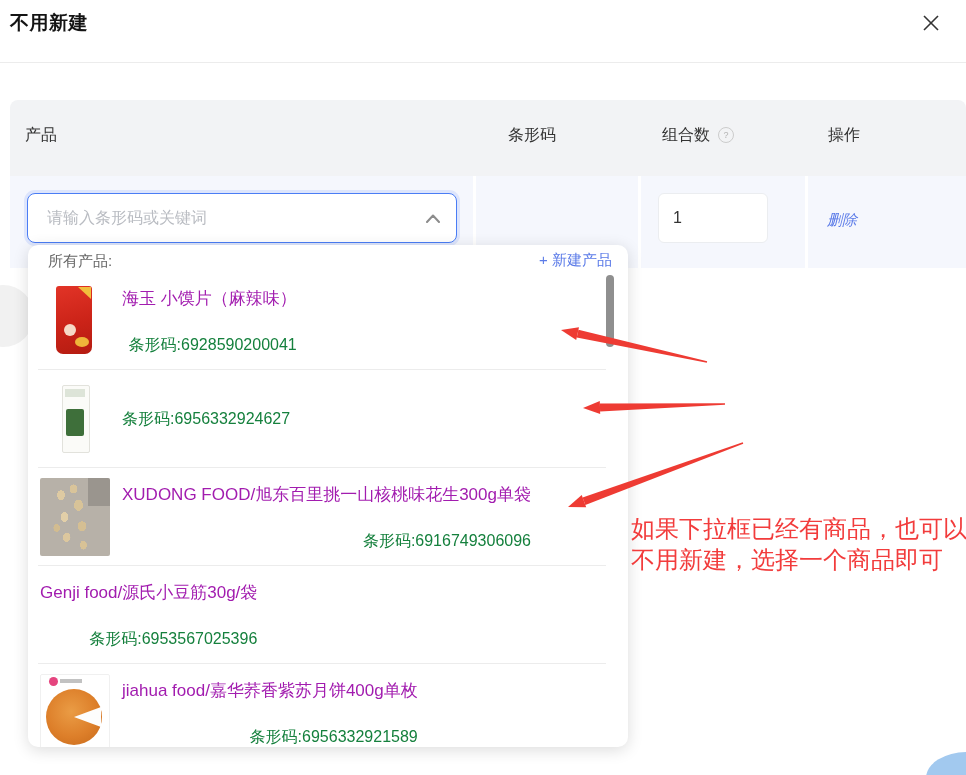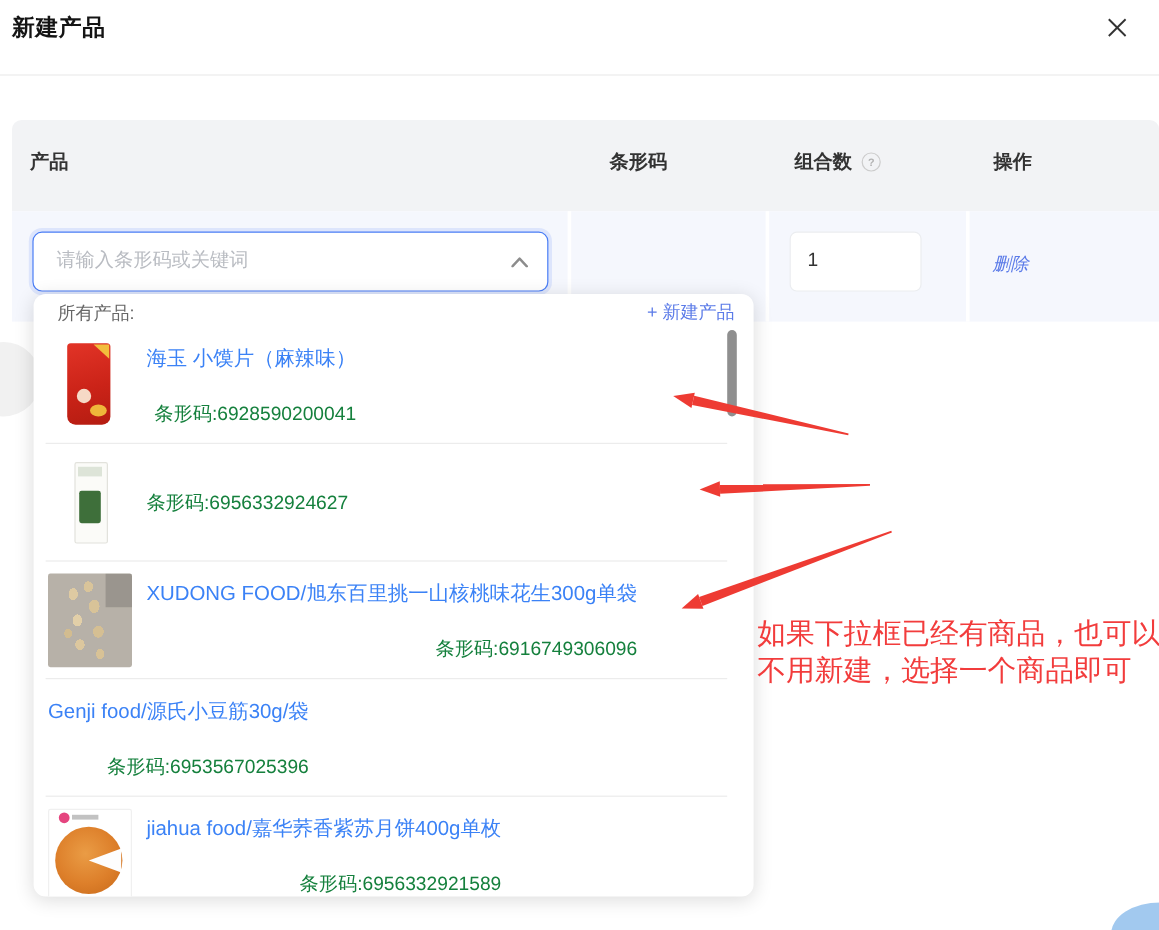--- a/index.html
+++ b/index.html
@@ -10,21 +10,21 @@
   .modal-title{position:absolute;left:10px;top:10px;font-size:19px;font-weight:bold;color:#141414;letter-spacing:.5px;}
   .close-btn{position:absolute;left:914px;top:6px;width:34px;height:34px;display:flex;align-items:center;justify-content:center;cursor:pointer;}
   .title-divider{position:absolute;left:0;top:62px;width:966px;height:1px;background:#ececec;}
 
   
   .bg-circle{position:absolute;left:-28px;top:285px;width:62px;height:62px;border-radius:50%;background:#f1f1f1;z-index:1;}
   .bg-blob{position:absolute;left:926px;top:752px;width:82px;height:52px;border-radius:50%;background:#a2c9ef;z-index:1;}
 
   
   .table{position:absolute;left:10px;top:100px;width:956px;height:168px;z-index:2;}
-  .thead{position:absolute;left:0;top:0;width:956px;height:76px;background:#f2f3f5;border-radius:8px 8px 0 0;font-weight:bold;}
+  .thead{position:absolute;left:0;top:0;width:956px;height:76px;background:#f2f3f5;border-radius:8px 8px 0 0;}
   .th{position:absolute;top:25px;font-size:16px;color:#333;}
   .th-product{left:15px;}
   .th-barcode{left:498px;}
   .th-combo{left:652px;}
   .th-action{left:818px;}
   .help-circle{position:absolute;left:708px;top:27px;width:14px;height:14px;border:1px solid #cccccc;border-radius:50%;
     font-size:9px;color:#b3b3b3;display:flex;align-items:center;justify-content:center;cursor:pointer;}
   .trow{position:absolute;left:0;top:76px;width:956px;height:92px;background:#f5f7fd;}
   .col-div{position:absolute;top:0;width:3px;height:92px;background:#ffffff;}
   .cd1{left:463px;} .cd2{left:628px;} .cd3{left:795px;}
@@ -47,21 +47,21 @@
   .dropdown{position:absolute;left:28px;top:245px;width:600px;height:502px;background:#fff;border-radius:10px;
     box-shadow:0 3px 16px rgba(0,0,0,.14);z-index:5;overflow:hidden;text-align:right;}
   .dd-header{position:absolute;left:20px;top:7px;font-size:15px;color:#666;}
   .dd-new{position:absolute;right:16px;top:6px;font-size:15px;color:#5b7be8;cursor:pointer;}
   .dd-scrollthumb{position:absolute;left:578px;top:30px;width:8px;height:72px;background:#8f8f8f;border-radius:4px;cursor:pointer;}
   .dd-list{position:absolute;left:0;top:27px;width:600px;height:475px;overflow:hidden;}
   .p-item{position:relative;height:98px;display:flex;align-items:center;padding:0 28px 0 12px;box-sizing:border-box;cursor:pointer;}
   .p-item::after{content:"";position:absolute;left:10px;right:22px;bottom:0;height:1px;background:#ececec;}
   .p-item:last-child::after{display:none;}
   .p-text{display:flex;flex-direction:column;justify-content:center;gap:25px;min-width:0;}
-  .p-title{font-size:17px;color:#3b82f6;white-space:nowrap;}
+  .p-title{font-size:17px;color:#a21caf;white-space:nowrap;}
   .p-barcode{font-size:16px;color:#15803d;}
 
   
   .thumb{width:70px;height:78px;position:relative;flex:none;margin-right:12px;}
   .thumb i{position:absolute;display:block;}
   .thumb-label{position:absolute;display:none;}
 
   .thumb-1 .a{left:16px;top:4px;width:36px;height:68px;background:linear-gradient(165deg,#e23427 0%,#cb2318 55%,#b41c11 100%);border-radius:3px 3px 7px 7px;}
   .thumb-1 .a::before{content:"";position:absolute;right:1px;top:1px;width:0;height:0;border-left:13px solid transparent;border-top:12px solid #f2bd3c;}
   .thumb-1 .a::after{content:"";position:absolute;right:3px;bottom:7px;width:14px;height:10px;background:#efb63a;border-radius:50%;}
@@ -97,21 +97,21 @@
 
   
   #arrow-svg{position:absolute;left:0;top:0;width:966px;height:775px;z-index:9;pointer-events:none;}
   .annotation-text{position:absolute;left:631px;top:513px;width:340px;z-index:9;font-size:24px;line-height:31px;color:#f23c3c;pointer-events:none;}
 </style>
 </head>
 <body>
 
 <div id="page">
 
-  <div class="modal-title">新建产品</div>
+  <div class="modal-title">不用新建</div>
 
   <div class="close-btn">
     <svg width="18" height="18" viewBox="0 0 18 18">
       <line x1="2" y1="2" x2="16" y2="16" stroke="#333" stroke-width="1.6"></line>
       <line x1="16" y1="2" x2="2" y2="16" stroke="#333" stroke-width="1.6"></line>
     </svg>
   </div>
 
   <div class="title-divider"></div>
 

